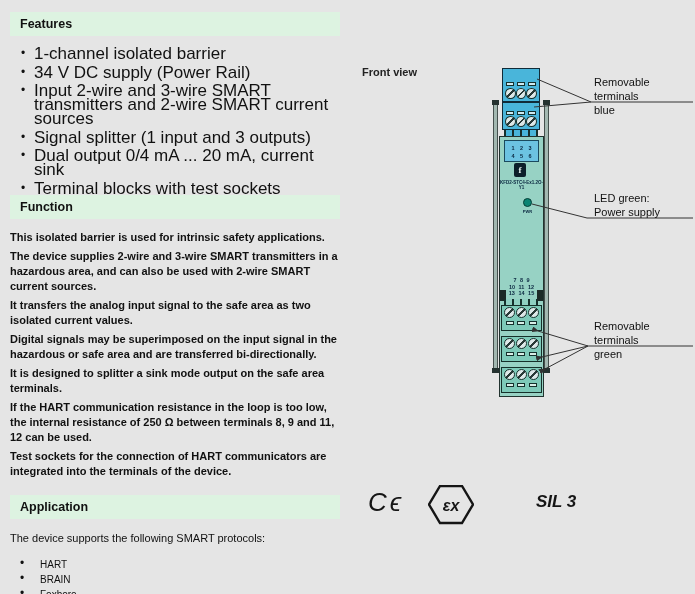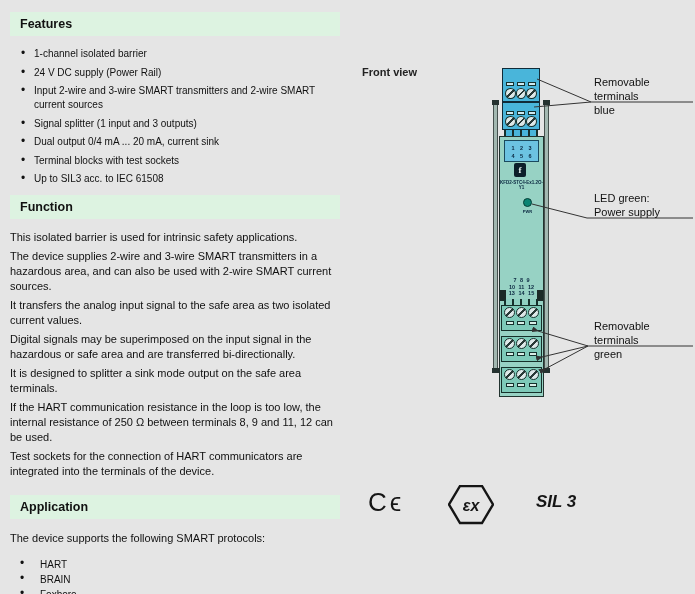--- a/index.html
+++ b/index.html
@@ -7,25 +7,25 @@
         font-family:"Liberation Sans",sans-serif;color:#111;}
   
   .bar{height:24px;line-height:24px;background:#ddf3e1;font-weight:bold;font-size:12.5px;
        padding-left:10px;box-sizing:border-box;}
   
   .col-left{position:absolute;left:10px;top:12px;width:330px;height:578px;}
   .sec{position:absolute;left:0;right:0;}
   .sec-features{top:0;}
   .sec-function{top:183px;}
   .sec-application{top:483px;}
-  ul.blist{list-style:none;margin:11px 0 8px 0;padding:0;font-size:10px;line-height:14px;}
+  ul.blist{list-style:none;margin:11px 0 8px 0;padding:0;font-size:17px;line-height:14px;}
   ul.blist li{position:relative;padding-left:24px;margin-bottom:4.5px;}
   ul.blist li::before{content:"•";position:absolute;left:11px;top:-1px;font-size:12px;}
   .paras{margin-top:11px;font-size:11px;line-height:15px;}
-  .paras p{margin:0 0 4px 0;}
+  .paras p{margin:0 0 4px 0;font-weight:bold;}
   .app-intro{margin-top:12px;font-size:11px;line-height:15px;}
   ul.alist{list-style:none;margin:11px 0 0 0;padding:0;font-size:10px;line-height:15px;}
   ul.alist li{position:relative;padding-left:30px;}
   ul.alist li::before{content:"•";position:absolute;left:10px;top:-1px;font-size:12px;}
   
   .bar-right{position:absolute;left:359px;top:12px;width:334px;}
   .front-view{position:absolute;left:362px;top:66px;font-size:11px;font-weight:bold;color:#222;}
   
   .rail{position:absolute;width:5px;background:#a3b8b1;border:1px solid #45504d;box-sizing:border-box;}
   .railcap{position:absolute;width:7px;height:5px;background:#253230;}
@@ -55,36 +55,36 @@
        background:#0b8473;border:1px solid #063f36;box-sizing:border-box;}
   .led-lab{position:absolute;left:517px;top:209px;width:21px;text-align:center;font-size:4px;
            font-weight:bold;color:#0a2740;}
   .botnums{position:absolute;left:503px;top:277px;width:37px;text-align:center;font-size:5.5px;
            font-weight:bold;line-height:6.5px;color:#0a2740;word-spacing:2px;}
   .clip{position:absolute;width:6px;height:11px;background:#1c2a27;top:290px;}
   
   .ann{position:absolute;font-size:11px;line-height:14px;color:#111;}
   svg.overlay{position:absolute;left:0;top:0;pointer-events:none;}
   
-  .ce-mark{position:absolute;left:368px;top:487px;font-size:26px;letter-spacing:3px;color:#151515;}
-  .ex-mark{position:absolute;left:448px;top:485px;}
+  .ce-mark{position:absolute;left:368px;top:487px;font-size:26px;letter-spacing:3px;color:#151515;font-style:italic;}
+  .ex-mark{position:absolute;left:428px;top:485px;}
   .sil-mark{position:absolute;left:536px;top:492px;font-size:17px;font-weight:bold;font-style:italic;color:#151515;}
 </style>
 </head>
 <body>
 
 <div class="page">
 
   <div class="col-left">
 
     <div class="sec sec-features">
       <div class="bar">Features</div>
       <ul class="blist">
         <li>1-channel isolated barrier</li>
-        <li>24 V DC supply (Power Rail)</li>
+        <li>34 V DC supply (Power Rail)</li>
         <li>Input 2-wire and 3-wire SMART transmitters and 2-wire SMART current sources</li>
         <li>Signal splitter (1 input and 3 outputs)</li>
         <li>Dual output 0/4 mA ... 20 mA, current sink</li>
         <li>Terminal blocks with test sockets</li>
         <li>Up to SIL3 acc. to IEC 61508</li>
       </ul>
     </div>
 
     <div class="sec sec-function">
       <div class="bar">Function</div>

